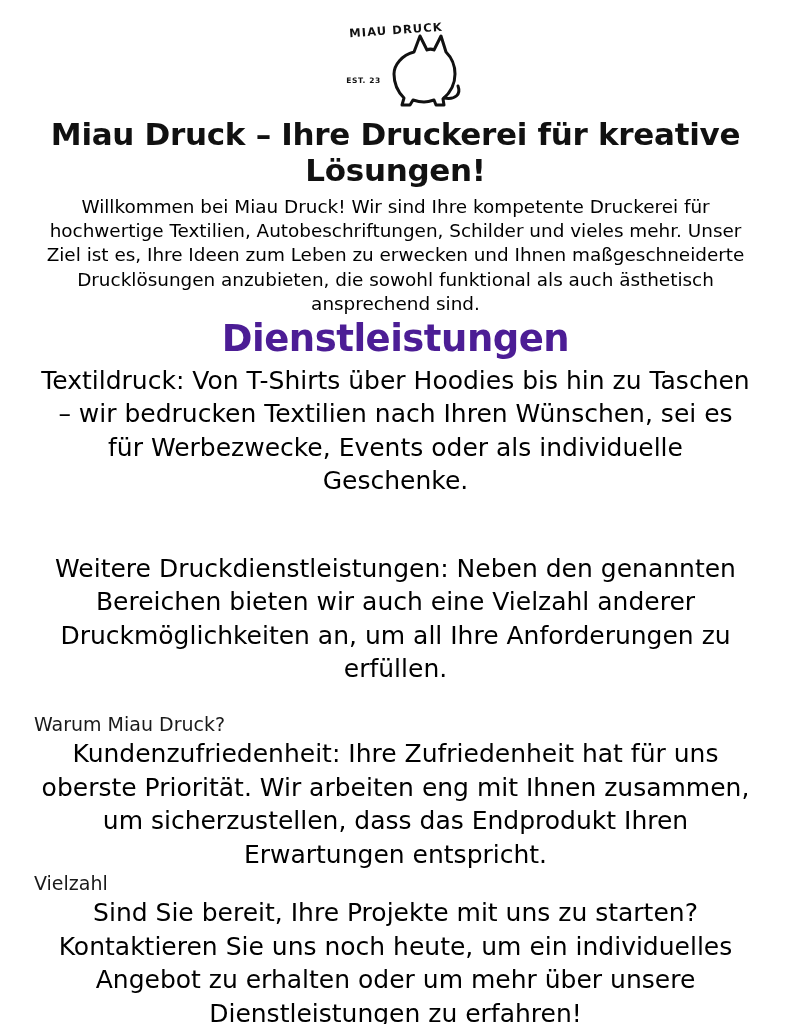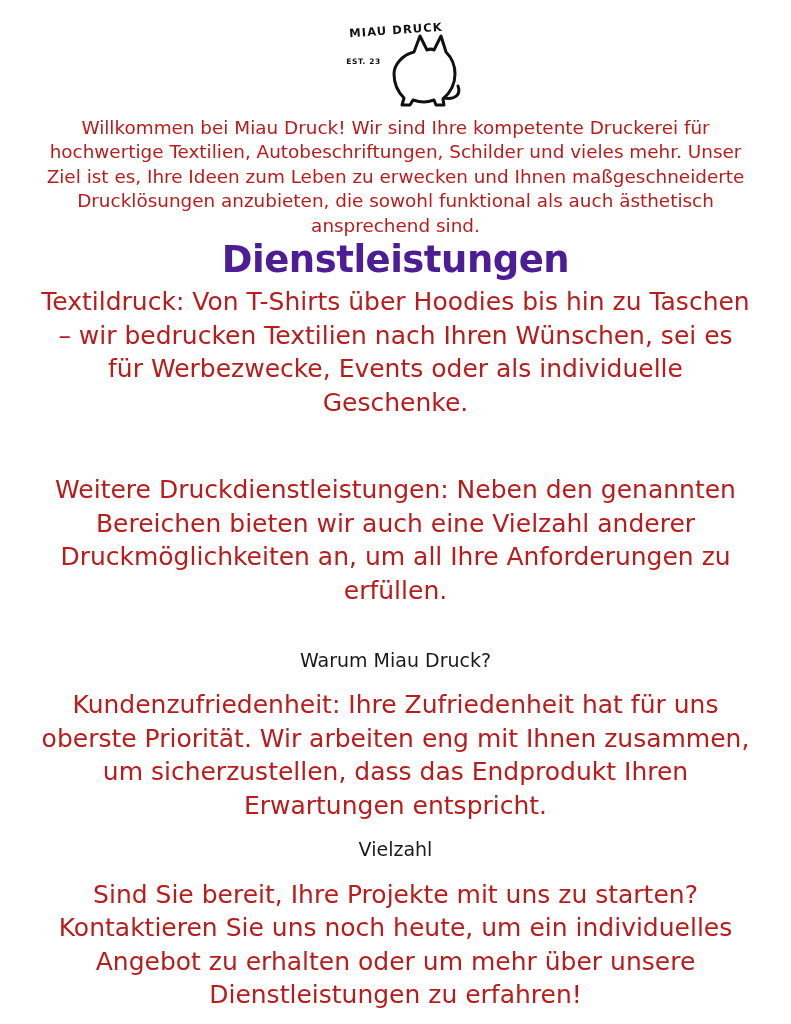--- a/index.html
+++ b/index.html
@@ -47,21 +47,21 @@
     text-align: center;
     font-family: "DejaVu Sans", sans-serif;
     font-weight: bold;
     font-size: 11.5px;
     letter-spacing: 1.1px;
     color: #111;
     transform: rotate(-4deg);
   }
   .logo-est {
     position: absolute;
-    top: 51px;
+    top: 70px;
     left: 6px;
     width: 60px;
     text-align: center;
     font-family: "DejaVu Sans", sans-serif;
     font-weight: bold;
     font-size: 7.5px;
     letter-spacing: 0.6px;
     color: #111;
   }
 
@@ -88,41 +88,41 @@
   }
 
   
   p.para {
     margin: 0;
     text-align: center;
     font-family: "DejaVu Sans", sans-serif;
     font-weight: 400;
     font-size: 18.6px;
     line-height: 1.34;
-    color: #b91c1c;
+    color: #000000;
   }
   p.intro {
     font-size: 18.4px;
     line-height: 1.33;
     padding: 0 8px;
   }
   p.service {
     font-size: 25px;
     line-height: 1.34;
     padding: 0 4px;
   }
   .gap {
     height: 18px;
   }
   .gap-why {
     height: 26px;
   }
   p.lead {
-    margin: 15px;
-    text-align: center;
+    margin: 0;
+    text-align: left;
     font-size: 19px;
     line-height: 1.34;
   }
 </style>
 </head>
 <body>
 
 <div class="page">
 
   <div class="logo-wrap">
@@ -140,20 +140,21 @@
 
         <path d="M116 92 C128 94 133 88 130 80" fill="none" stroke="#111111" stroke-width="3" stroke-linecap="round"></path>
 
         <path d="M18 60 C12 42 20 22 38 12" fill="none" stroke="#111111" stroke-width="0"></path>
       </svg>
       <div class="logo-brand">MIAU DRUCK</div>
       <div class="logo-est">EST. 23</div>
     </div>
   </div>
 
+  <h1 class="title">Miau Druck – Ihre Druckerei für kreative Lösungen!</h1>
 
   <p class="para intro">Willkommen bei Miau Druck! Wir sind Ihre kompetente Druckerei für hochwertige Textilien, Autobeschriftungen, Schilder und vieles mehr. Unser Ziel ist es, Ihre Ideen zum Leben zu erwecken und Ihnen maßgeschneiderte Drucklösungen anzubieten, die sowohl funktional als auch ästhetisch ansprechend sind.</p>
 
   <h2 class="section-title">Dienstleistungen</h2>
 
   <p class="para service">Textildruck: Von T-Shirts über Hoodies bis hin zu Taschen – wir bedrucken Textilien nach Ihren Wünschen, sei es für Werbezwecke, Events oder als individuelle Geschenke.</p>
   <div class="gap"></div>
   <div class="gap"></div>
   <div class="gap"></div>
   <p class="para service">Weitere Druckdienstleistungen: Neben den genannten Bereichen bieten wir auch eine Vielzahl anderer Druckmöglichkeiten an, um all Ihre Anforderungen zu erfüllen.</p>

